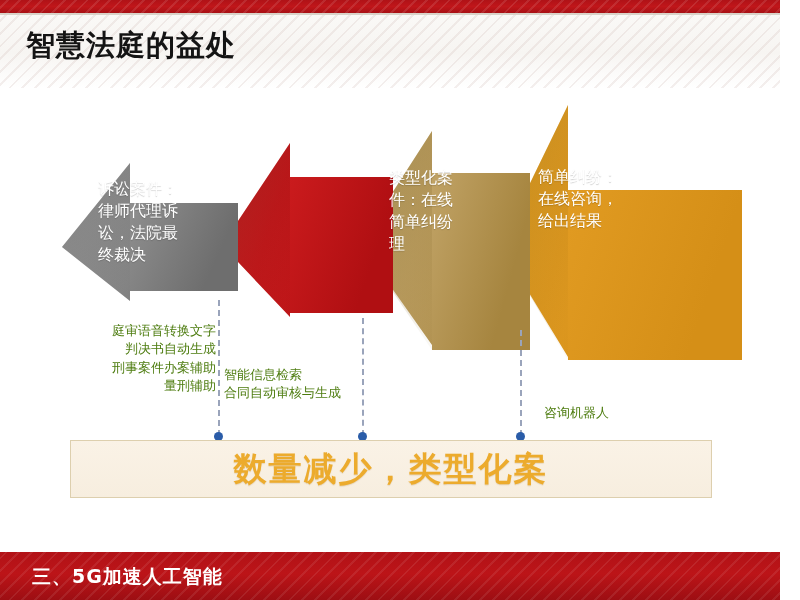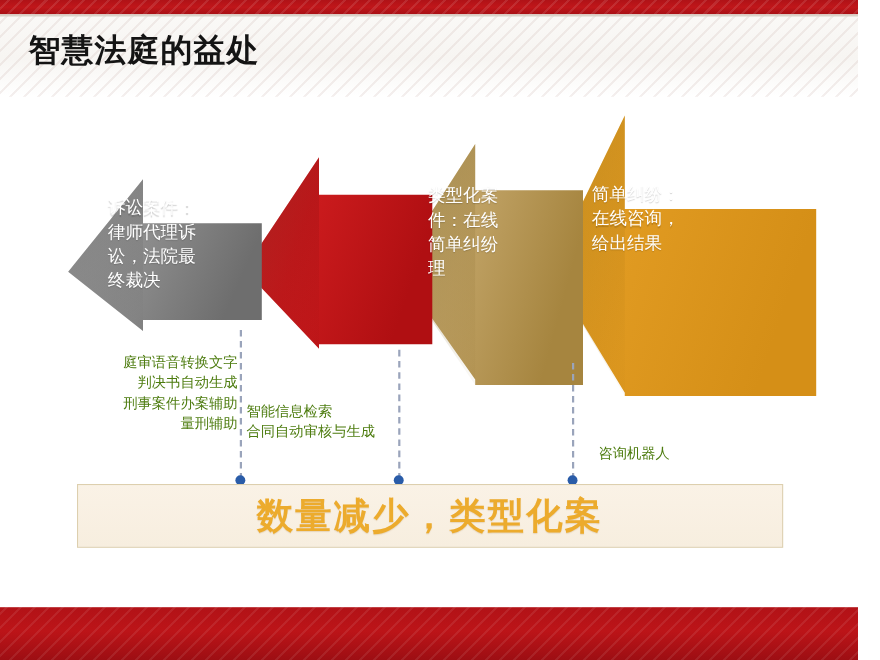--- a/index.html
+++ b/index.html
@@ -274,14 +274,15 @@
 量刑辅助</div>
   <div class="feat feat-2">智能信息检索
 合同自动审核与生成</div>
   <div class="feat feat-4">咨询机器人</div>
 
   <div class="summary">
     <span class="summary-text">数量减少，类型化案</span>
   </div>
 
   <div class="footer-band"></div>
+  <div class="footer-text">三、5G加速人工智能</div>
 
 </div>
 
 </body></html>

